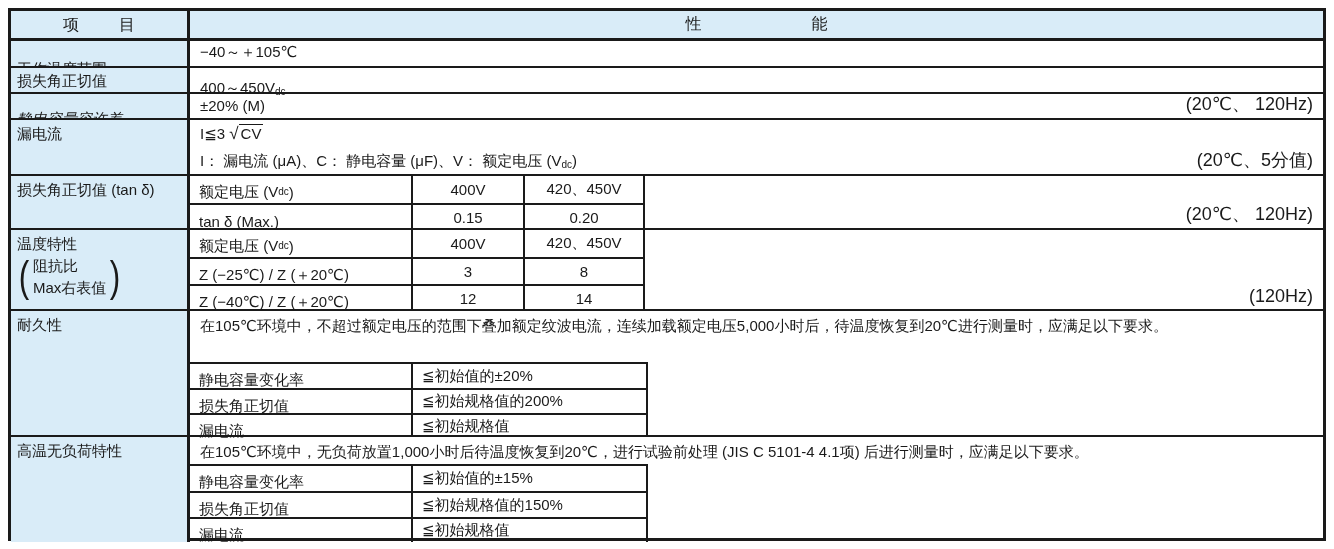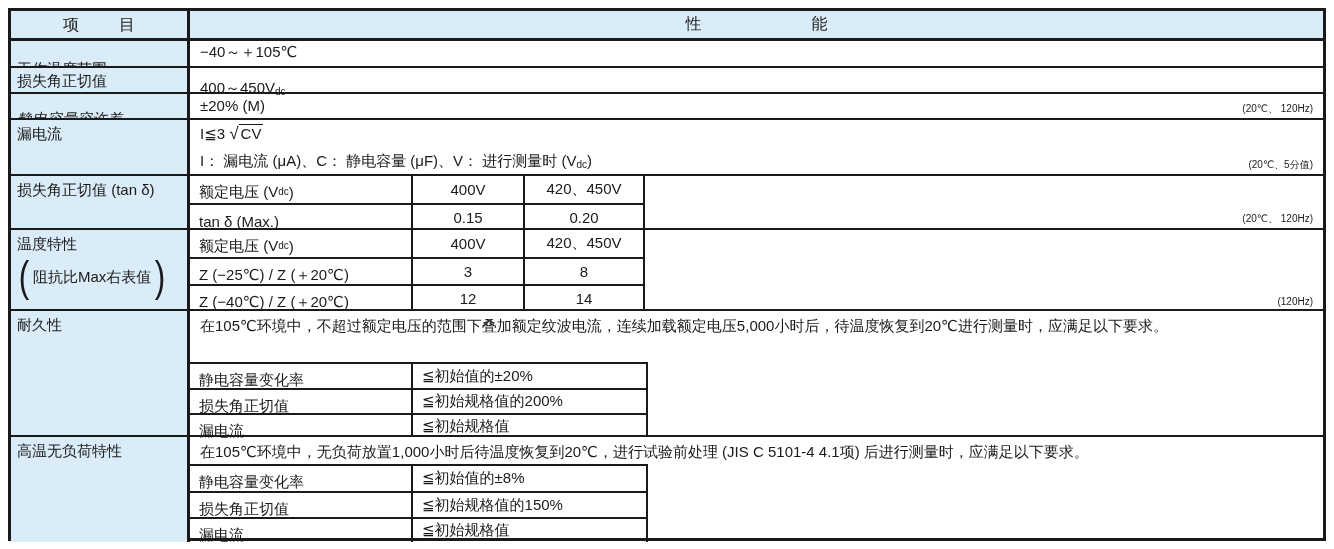--- a/index.html
+++ b/index.html
@@ -33,21 +33,21 @@
     display: flex; align-items: center; justify-content: center;
     font-size: 16px;
   }
   .header-row .cell-item { gap: 40px; }
   .header-row .cell-perf { gap: 110px; }
 
   .val { padding: 2px 10px; line-height: 22px; }
 
   .note {
     position: absolute; right: 10px; bottom: 2px;
-    font-size: 10px; white-space: nowrap;
+    font-size: 18px; white-space: nowrap;
   }
 
   sub.u { font-size: 10px; vertical-align: -2px; line-height: 0; }
 
   
   .formula { padding: 2px 10px; line-height: 24px; }
   .radical { font-size: 17px; }
   .radicand { border-top: 1.6px solid #1a1a1a; display: inline-block; line-height: 17px; padding: 0 2px; }
 
   
@@ -65,21 +65,21 @@
   .subtbl2 .srow { display: flex; }
   .subtbl2 .srow + .srow { border-top: 2px solid #1a1a1a; }
   .subtbl2 .scell.lbl { width: 221px; min-width: 221px; }
   .subtbl2 .scell.v { flex: 1; justify-content: flex-start; padding: 0 9px; }
 
   .desc { padding: 3px 10px 2px 10px; line-height: 24px; }
 
   
   .paren-group { display: flex; align-items: center; margin-top: 1px; }
   .paren { font-size: 42px; font-weight: 300; line-height: 44px; transform: scaleX(0.75); }
-  .paren-lines { display: flex; flex-direction: row; padding: 0 2px; }
+  .paren-lines { display: flex; flex-direction: column; padding: 0 2px; }
   .paren-lines div { line-height: 22px; }
 </style>
 </head>
 <body>
 
 <div class="spec-table">
 
   <div class="row header-row" style="height:31px;">
     <div class="cell-item">
       <span>项</span>
@@ -113,21 +113,21 @@
     </div>
   </div>
 
   <div class="row" style="height:57px;">
     <div class="cell-item">漏电流</div>
     <div class="cell-perf">
       <div class="formula">
         <span>I≦3 </span><span class="radical">√</span><span class="radicand">CV</span>
       </div>
       <div class="val" style="padding-top:2px;">
-        <span>I： 漏电流 (μA)、C： 静电容量 (μF)、V： 进行测量时 (V</span><sub class="u">dc</sub><span>)</span>
+        <span>I： 漏电流 (μA)、C： 静电容量 (μF)、V： 额定电压 (V</span><sub class="u">dc</sub><span>)</span>
       </div>
       <div class="note">(20℃、5分值)</div>
     </div>
   </div>
 
   <div class="row" style="height:54px;">
     <div class="cell-item">损失角正切值 (tan δ)</div>
     <div class="cell-perf">
       <div class="subtbl">
         <div class="srow">
@@ -208,21 +208,21 @@
     </div>
   </div>
 
   <div class="row" style="height:107px;">
     <div class="cell-item">高温无负荷特性</div>
     <div class="cell-perf">
       <div class="desc" style="height:27px; white-space:nowrap; line-height:23px;">在105℃环境中，无负荷放置1,000小时后待温度恢复到20℃，进行试验前处理 (JIS C 5101-4 4.1项) 后进行测量时，应满足以下要求。</div>
       <div class="subtbl2">
         <div class="srow" style="height:25px;">
           <div class="scell lbl">静电容量变化率</div>
-          <div class="scell v">≦初始值的±8%</div>
+          <div class="scell v">≦初始值的±15%</div>
         </div>
         <div class="srow" style="height:26px;">
           <div class="scell lbl">损失角正切值</div>
           <div class="scell v">≦初始规格值的150%</div>
         </div>
         <div class="srow" style="height:25px;">
           <div class="scell lbl">漏电流</div>
           <div class="scell v">≦初始规格值</div>
         </div>
       </div>

